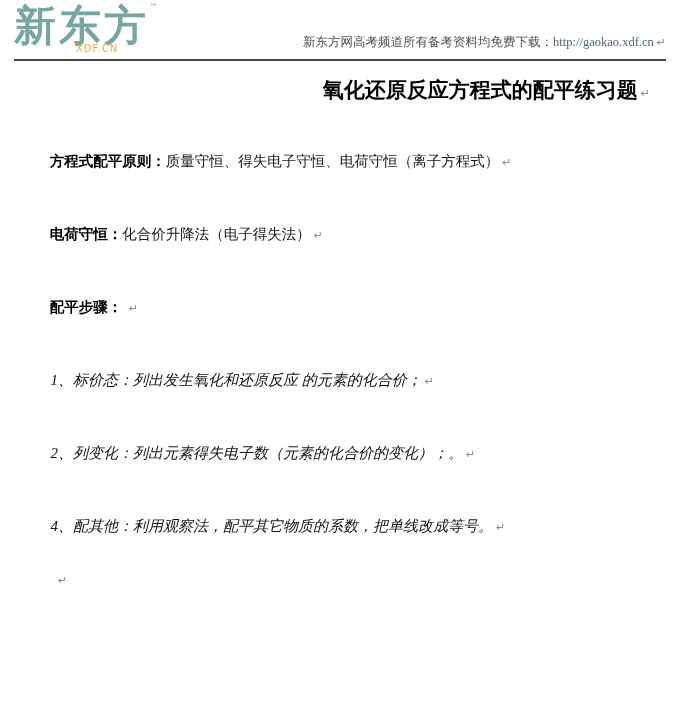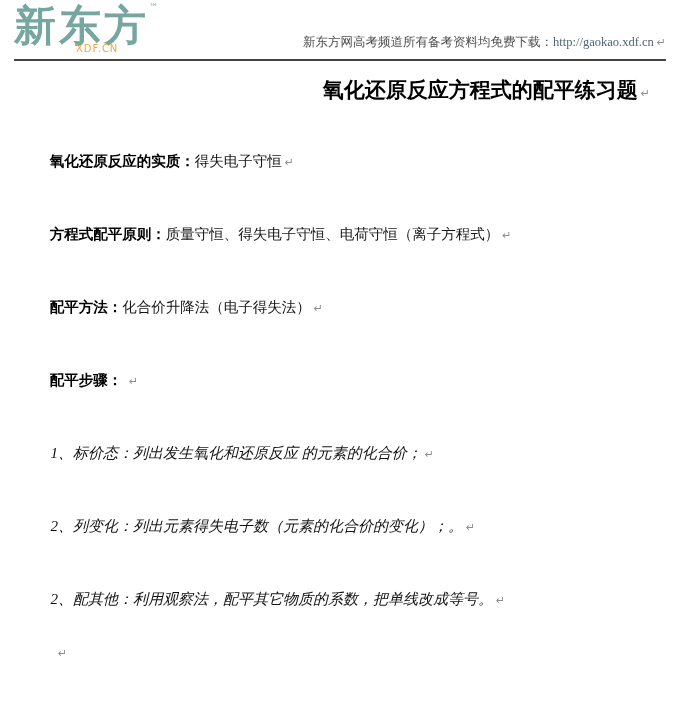--- a/index.html
+++ b/index.html
@@ -85,38 +85,35 @@
     </div>
   </div>
 
   <div class="main">
 
     <div class="doc-title">
       <span>氧化还原反应方程式的配平练习题</span><span class="pmark">↵</span>
     </div>
 
     <p class="ln">
-      <span class="lbl">氧化还原反应的实质：</span><span>得失电子守恒</span><span class="pmark">↵</span>
-    </p>
-    <p class="ln">
       <span class="lbl">方程式配平原则：</span><span>质量守恒、得失电子守恒、电荷守恒（离子方程式）</span><span class="pmark">↵</span>
     </p>
     <p class="ln">
-      <span class="lbl">配平方法：</span><span>化合价升降法（电子得失法）</span><span class="pmark">↵</span>
+      <span class="lbl">电荷守恒：</span><span>化合价升降法（电子得失法）</span><span class="pmark">↵</span>
     </p>
     <p class="ln">
       <span class="lbl">配平步骤：</span> <span class="pmark">↵</span>
     </p>
 
     <p class="ln kai">
       <span>1、标价态：列出发生氧化和还原反应 的元素的化合价；</span><span class="pmark">↵</span>
     </p>
     <p class="ln kai">
       <span>2、列变化：列出元素得失电子数（元素的化合价的变化）；。</span><span class="pmark">↵</span>
     </p>
     <p class="ln kai">
-      <span>2、配其他：利用观察法，配平其它物质的系数，把单线改成等号。</span><span class="pmark">↵</span>
+      <span>4、配其他：利用观察法，配平其它物质的系数，把单线改成等号。</span><span class="pmark">↵</span>
     </p>
 
     <p class="ln indent"><span class="pmark">↵</span></p>
 
   </div>
 </div>
 
 </body></html>

